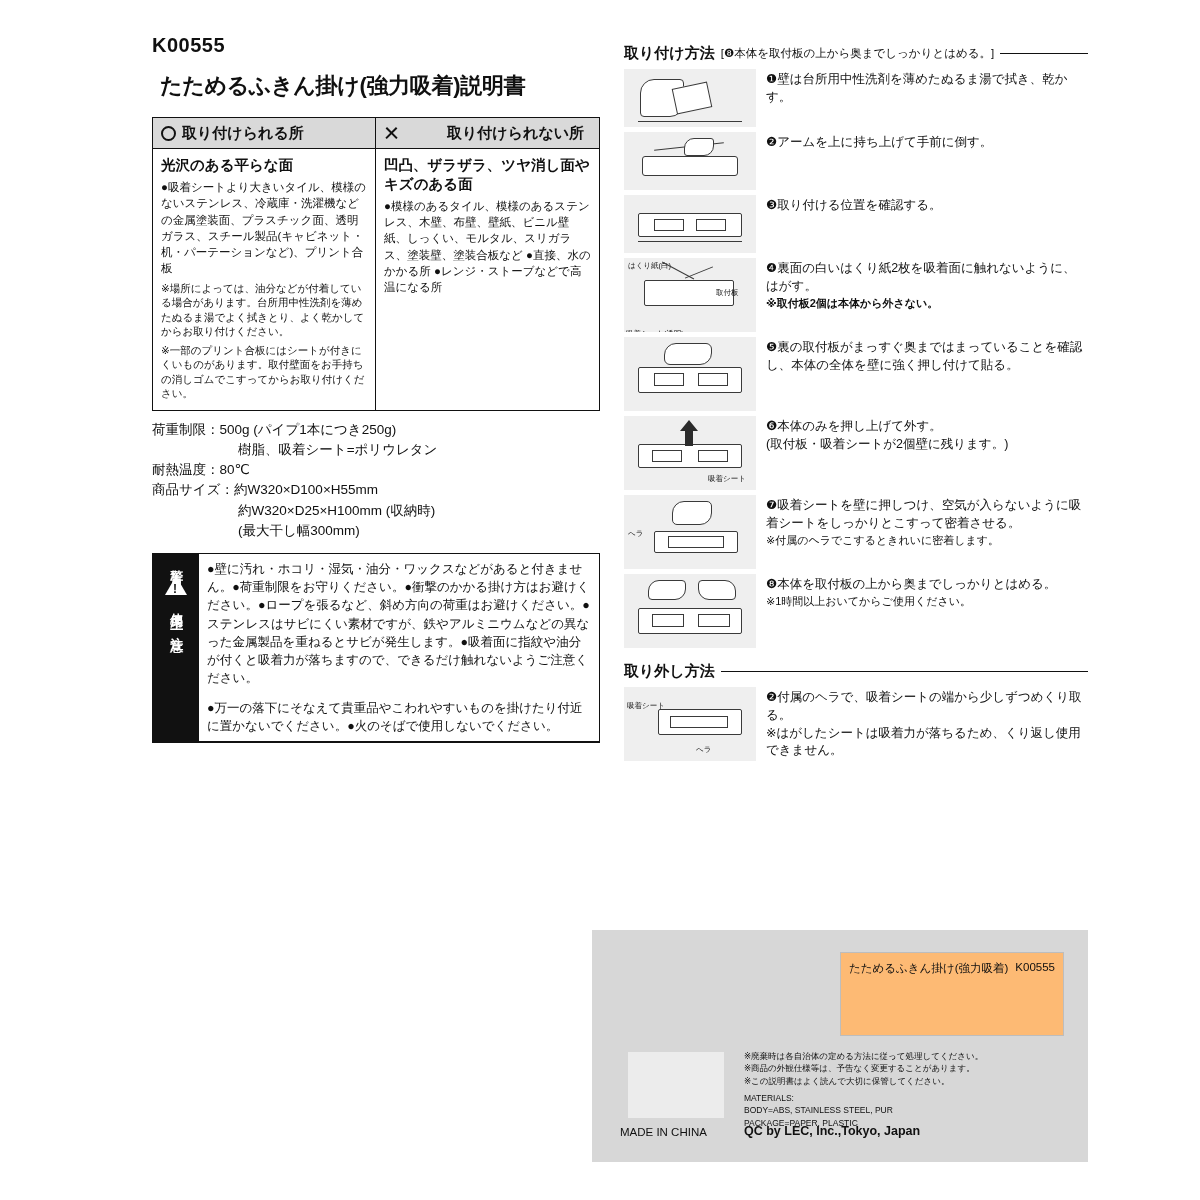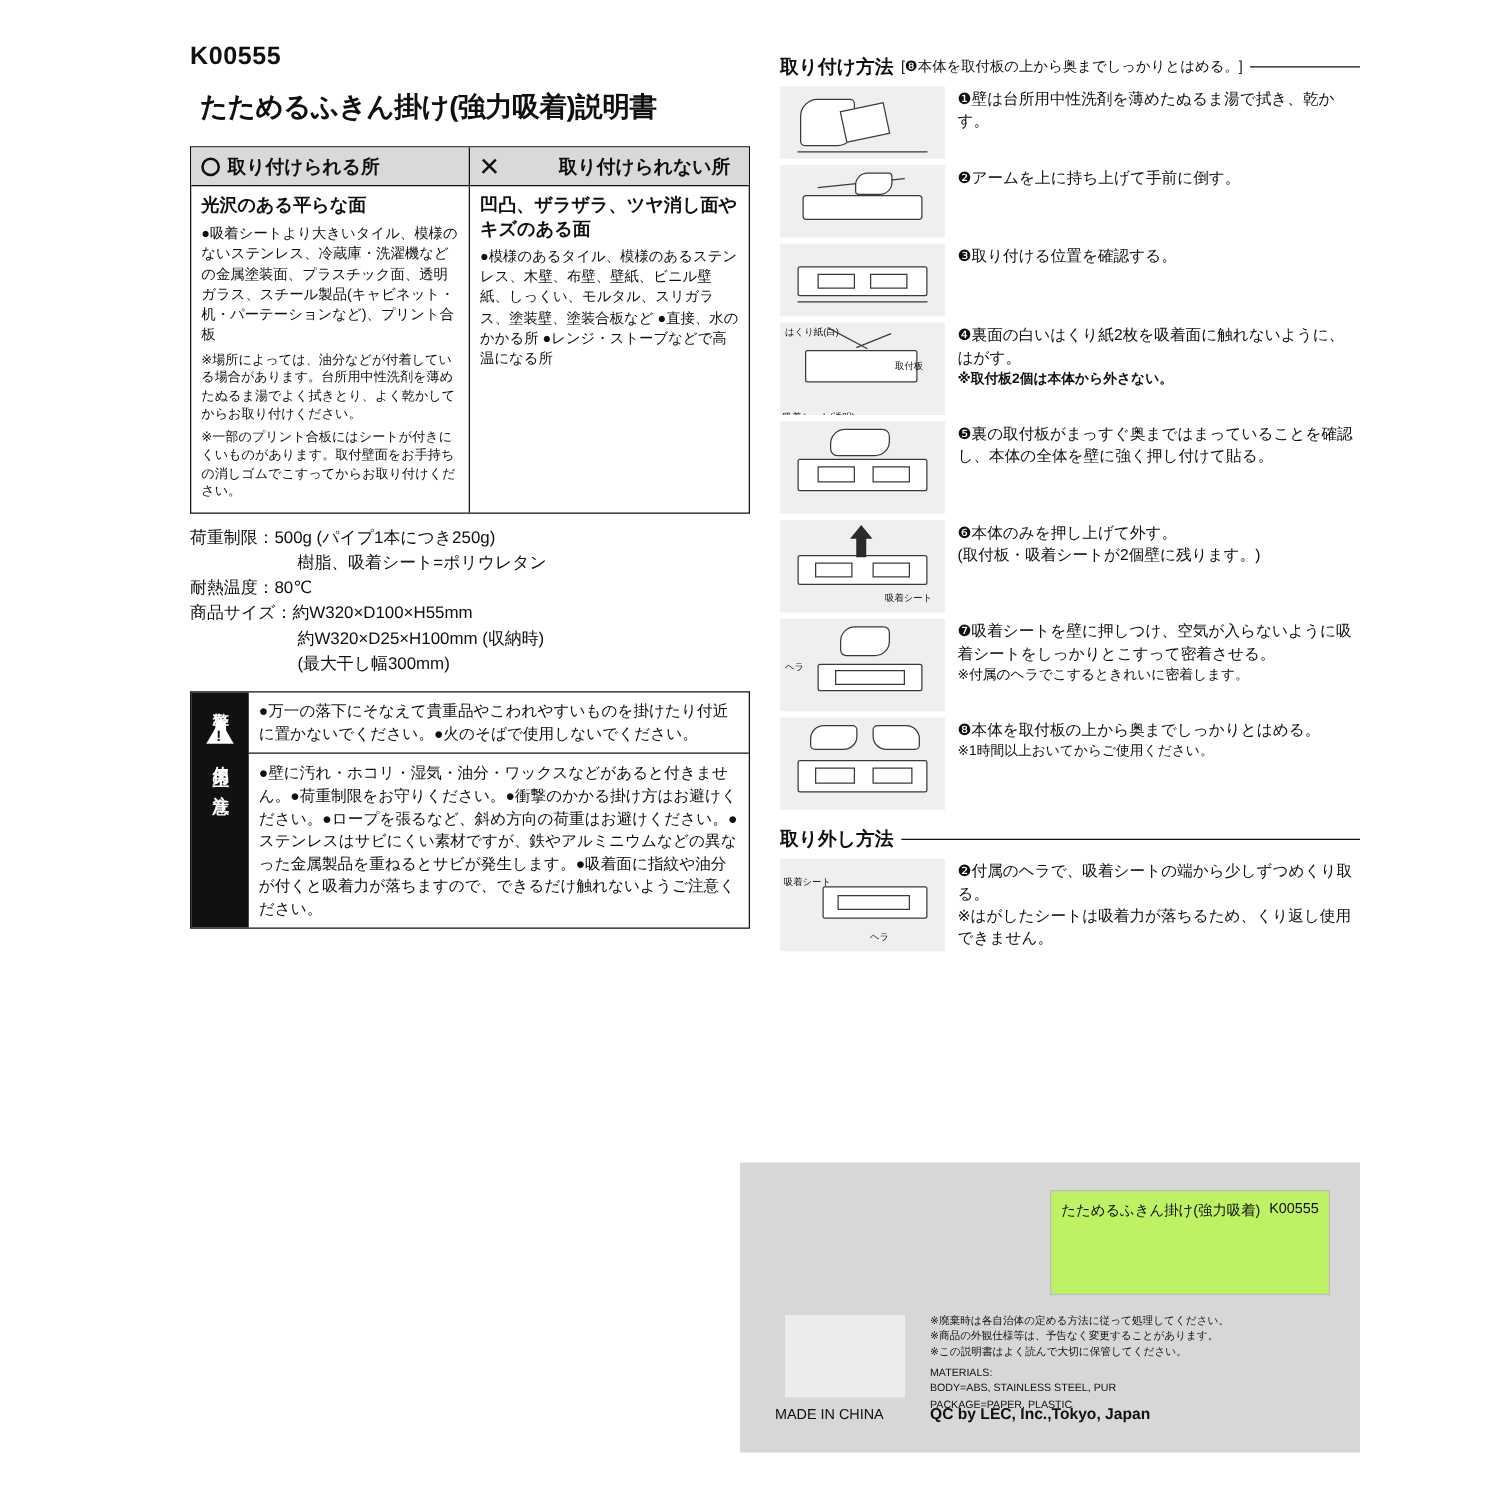--- a/index.html
+++ b/index.html
@@ -109,21 +109,21 @@
   
   .tl { position: absolute; font-size: 7.5px; color: #111; white-space: nowrap; }
 
   
   .pkg {
     position: absolute; left: 592px; top: 930px; width: 496px; height: 232px;
     background: #d7d7d7;
   }
   .pkg-white {
     position: absolute; left: 248px; top: 22px; width: 224px; height: 84px;
-    background: #bef264; border: 1px solid #bdbdbd;
+    background: #fdba74; border: 1px solid #bdbdbd;
   }
   .pkg-white .line { display: flex; justify-content: space-between; font-size: 11.5px; padding: 8px 8px 0 8px;}
   .pkg-grey {
     position: absolute; left: 36px; top: 122px; width: 96px; height: 66px;
     background: #ececec;
   }
   .pkg-notes { position: absolute; left: 152px; top: 120px; font-size: 8.5px; line-height: 1.45; }
   .pkg-mat { position: absolute; left: 152px; top: 162px; font-size: 8.5px; line-height: 1.45; }
   .pkg-made { position: absolute; left: 28px; top: 196px; font-size: 11.5px; }
   .pkg-qc { position: absolute; left: 152px; top: 194px; font-size: 12.5px; font-weight: 700; }
@@ -192,22 +192,22 @@
 
     <div class="warn-box">
       <div class="warn-left">
         <div class="warn-vert">警告</div>
         <div class="warn-tri">
             <span>!</span>
           </div>
         <div class="warn-vert">使用上の注意</div>
       </div>
       <div class="warn-right">
+        <div class="warn-sec">●壁に汚れ・ホコリ・湿気・油分・ワックスなどがあると付きません。●荷重制限をお守りください。●衝撃のかかる掛け方はお避けください。●ロープを張るなど、斜め方向の荷重はお避けください。●ステンレスはサビにくい素材ですが、鉄やアルミニウムなどの異なった金属製品を重ねるとサビが発生します。●吸着面に指紋や油分が付くと吸着力が落ちますので、できるだけ触れないようご注意ください。</div>
         <div class="warn-sec top">●万一の落下にそなえて貴重品やこわれやすいものを掛けたり付近に置かないでください。●火のそばで使用しないでください。</div>
-        <div class="warn-sec">●壁に汚れ・ホコリ・湿気・油分・ワックスなどがあると付きません。●荷重制限をお守りください。●衝撃のかかる掛け方はお避けください。●ロープを張るなど、斜め方向の荷重はお避けください。●ステンレスはサビにくい素材ですが、鉄やアルミニウムなどの異なった金属製品を重ねるとサビが発生します。●吸着面に指紋や油分が付くと吸着力が落ちますので、できるだけ触れないようご注意ください。</div>
       </div>
     </div>
   </div>
 
   <div class="right-col">
 
     <div class="sec-head">
       <span class="t">取り付け方法</span>
       <span class="sub">[❽本体を取付板の上から奥までしっかりとはめる。]</span>
       <span class="rule"></span>

